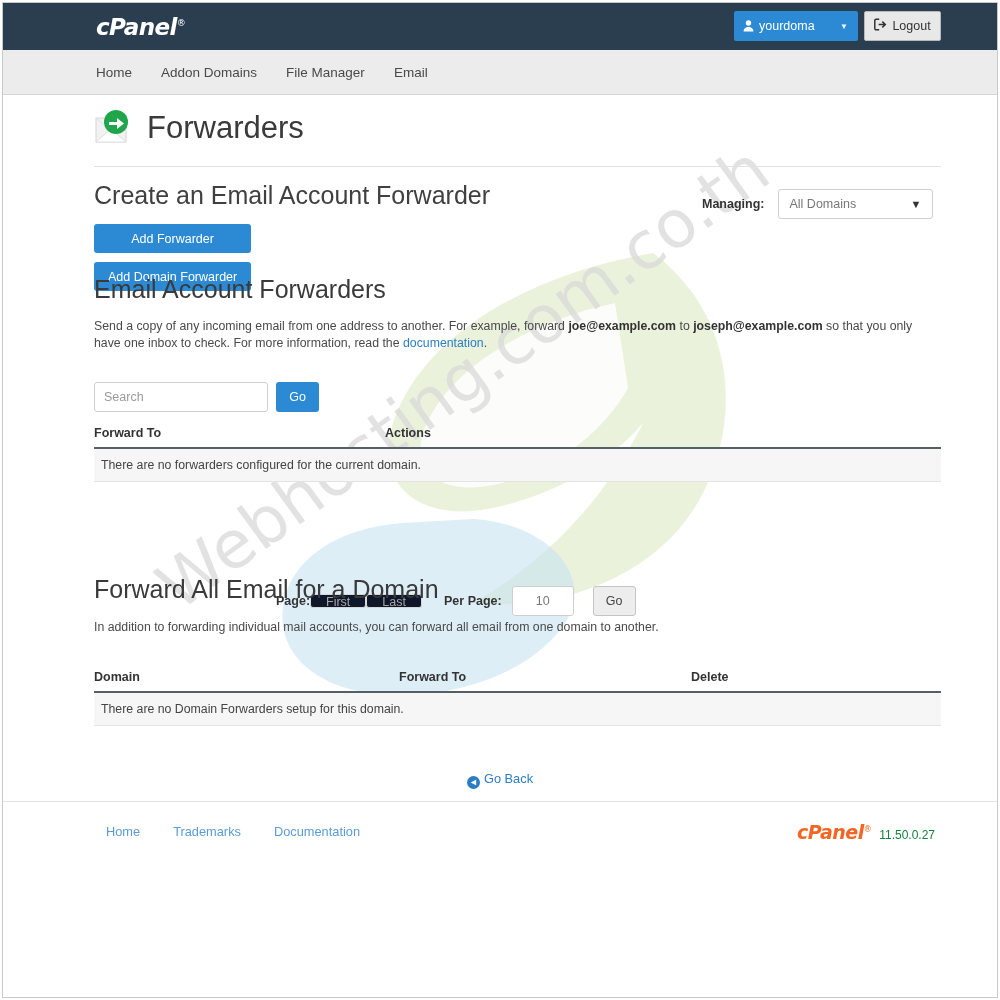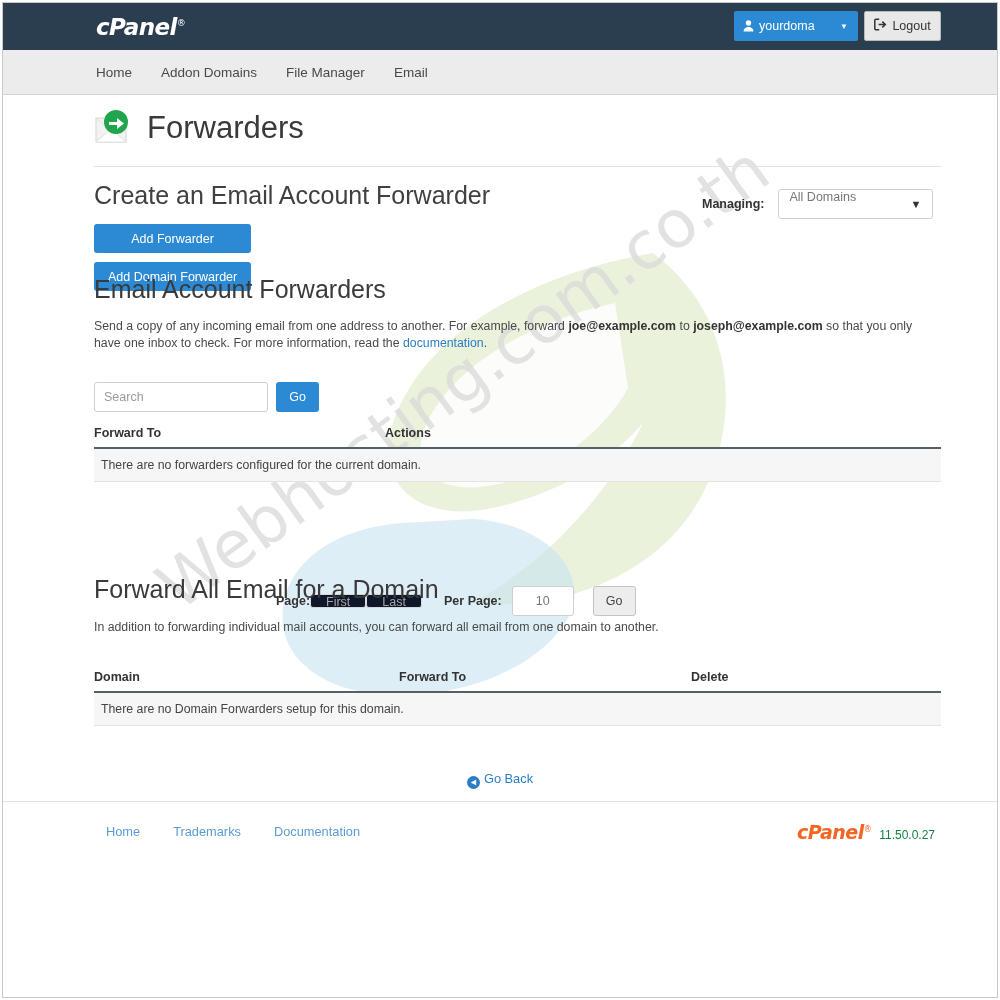--- a/index.html
+++ b/index.html
@@ -154,21 +154,21 @@
     left: 699px; top: 94px;
     display: flex; align-items: center; gap: 13px;
   }
   .managing-label { font-size: 12.5px; font-weight: bold; color: #333333; }
   .managing-select {
     position: relative;
     width: 155px; height: 30px;
     background: #ffffff;
     border: 1px solid #cfcfcf;
     border-radius: 3px;
-    display: flex; 
+    display: flex; align-items: center;
     cursor: pointer;
   }
   .managing-select .val { margin-left: 11px; font-size: 12.5px; color: #777777; }
   .managing-select .arrow {
     position: absolute; right: 10px; top: 8px;
     font-size: 11px; color: #333333;
   }
 
   .btn-row { position: absolute; left: 91px; top: 129px; display: flex; gap: 9px; flex-direction: column; }
   .btn-blue {

